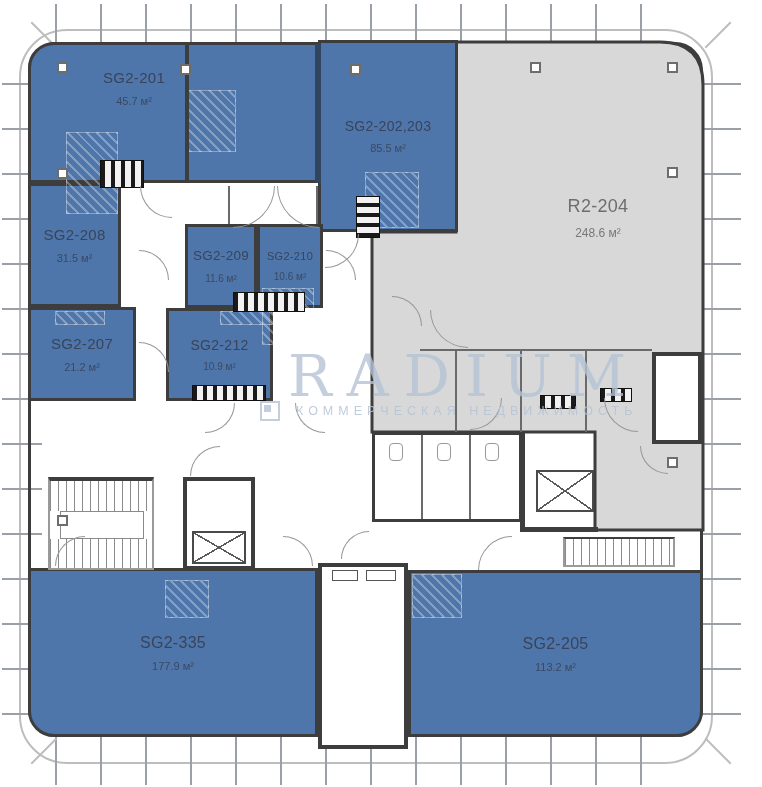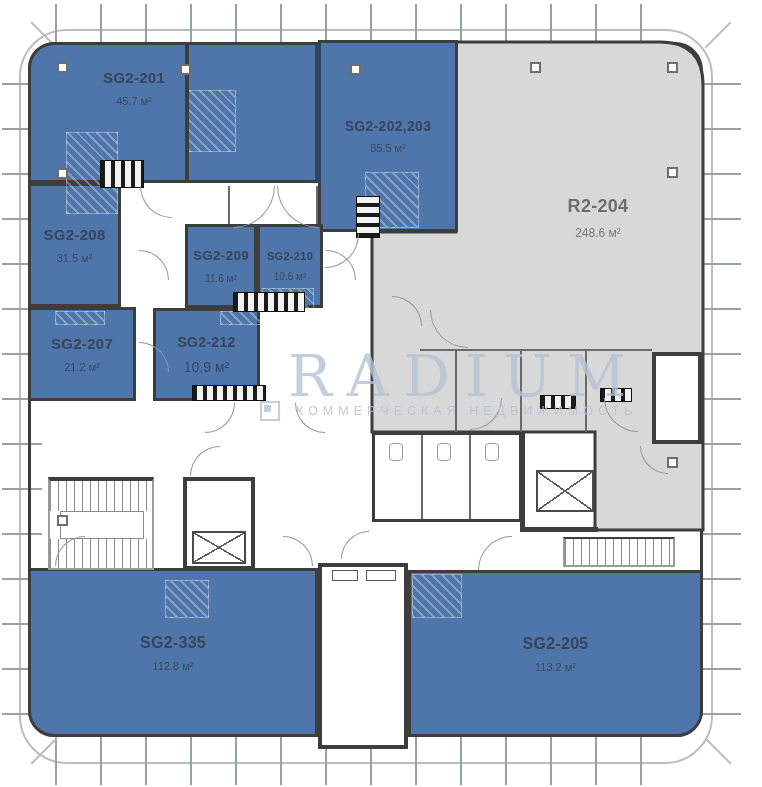--- a/index.html
+++ b/index.html
@@ -12,21 +12,21 @@
   .tick-v{background:repeating-linear-gradient(90deg,var(--tick) 0 2px,transparent 2px 45px)}
   .tick-h{background:repeating-linear-gradient(0deg,var(--tick) 0 2px,transparent 2px 45px)}
   .corner-tick{position:absolute;width:36px;height:2px;background:var(--outline);z-index:0}
   .outer-line{position:absolute;border:2px solid var(--outline);border-radius:48px;z-index:0}
   .plan-wall{position:absolute;border:3px solid var(--wall);border-radius:28px;z-index:1;box-sizing:border-box}
 
   
   .u{position:absolute;background:var(--unit-available);border:3px solid var(--wall);
      box-sizing:border-box;display:flex;align-items:center;justify-content:center;z-index:2;cursor:pointer}
   .lbl{text-align:center;pointer-events:none}
-  .nm{font-weight:bold;font-size:15px;color:var(--label-on-blue);letter-spacing:.3px;line-height:1.2}
+  .nm{font-weight:normal;font-size:15px;color:var(--label-on-blue);letter-spacing:.3px;line-height:1.2}
   .ar{font-size:11px;color:var(--label-on-blue);opacity:.9;margin-top:8px}
   .gray-lbl{position:absolute;text-align:center;z-index:2;pointer-events:none}
   .gray-lbl .nm{font-size:18px;color:var(--label-on-gray)}
   .gray-lbl .ar{font-size:12px;color:var(--label-on-gray)}
 
   
   .wall{position:absolute;background:var(--wall);z-index:3}
   .thin{position:absolute;background:#6a6a6a;z-index:3}
   .room{position:absolute;background:#fff;border:3px solid var(--wall);box-sizing:border-box;z-index:2}
   .col{position:absolute;width:11px;height:11px;background:#fff;border:2px solid #6d6d6d;box-sizing:border-box;z-index:3}
@@ -115,30 +115,30 @@
       <div class="nm" style="font-size:13.5px">SG2-209</div>
       <div class="ar" style="font-size:10px">11.6 м²</div>
     </div>
   </div>
   <div class="u" style="left:257px;top:224px;width:66px;height:84px">
     <div class="lbl">
       <div class="nm" style="font-size:11px">SG2-210</div>
       <div class="ar" style="font-size:10px">10.6 м²</div>
     </div>
   </div>
-  <div class="u" style="left:153px;top:308px;width:107px;height:93px">
+  <div class="u" style="left:166px;top:308px;width:107px;height:93px">
     <div class="lbl">
       <div class="nm" style="font-size:14px">SG2-212</div>
-      <div class="ar" style="font-size:14px">10.9 м²</div>
+      <div class="ar" style="font-size:10px">10.9 м²</div>
     </div>
   </div>
   <div class="u" style="left:28px;top:568px;width:290px;height:169px;border-bottom-left-radius:26px">
     <div class="lbl">
       <div class="nm" style="font-size:16px">SG2-335</div>
-      <div class="ar">112.8 м²</div>
+      <div class="ar">177.9 м²</div>
     </div>
   </div>
   <div class="u" style="left:408px;top:570px;width:295px;height:167px;border-bottom-right-radius:26px">
     <div class="lbl">
       <div class="nm" style="font-size:16px">SG2-205</div>
       <div class="ar">113.2 м²</div>
     </div>
   </div>
 
   <div class="wall" style="left:185px;top:42px;width:4px;height:141px"></div>

